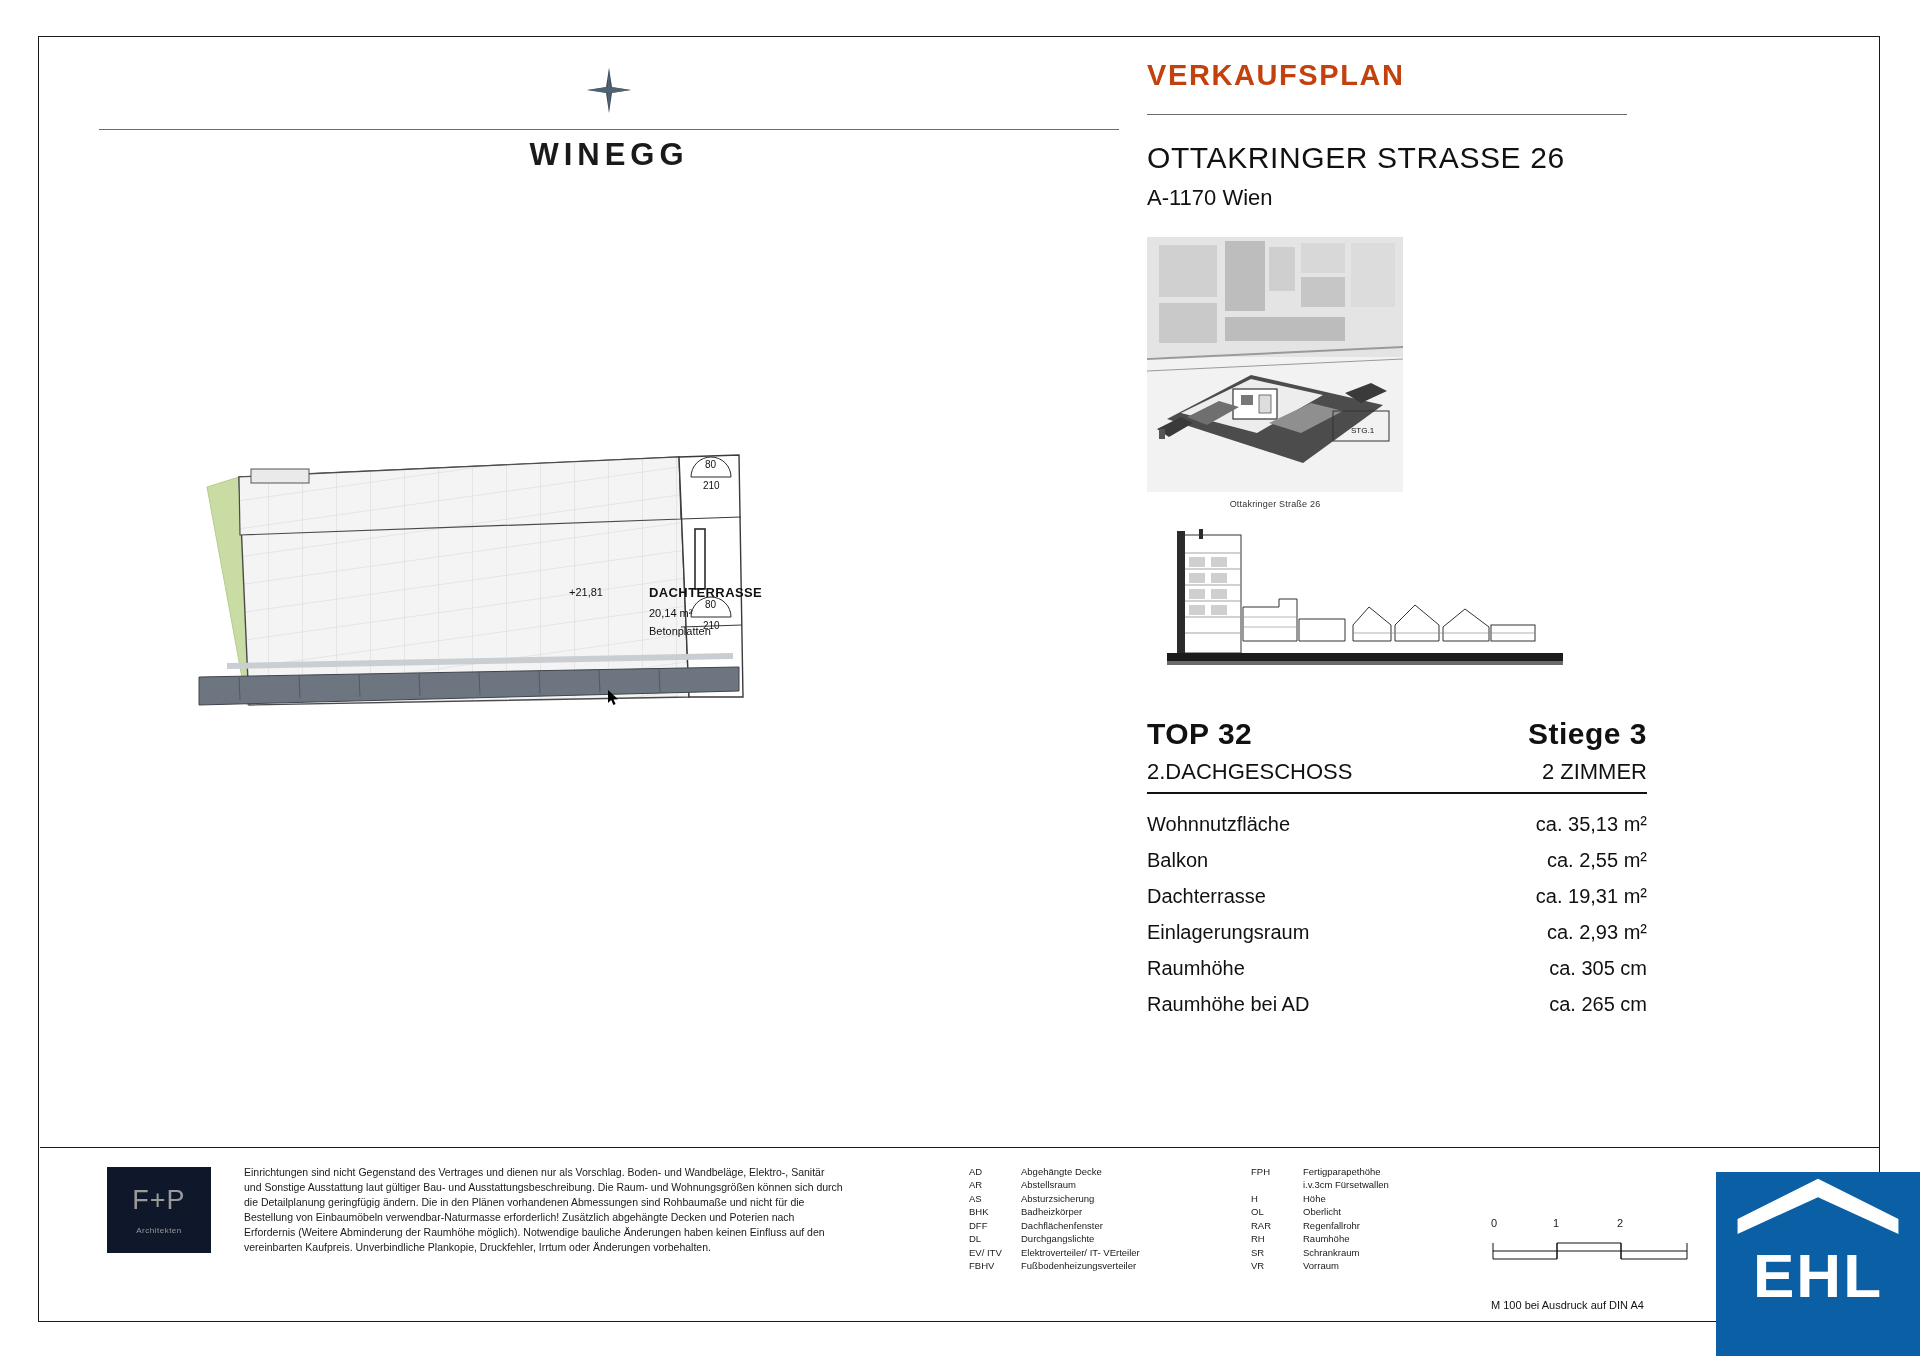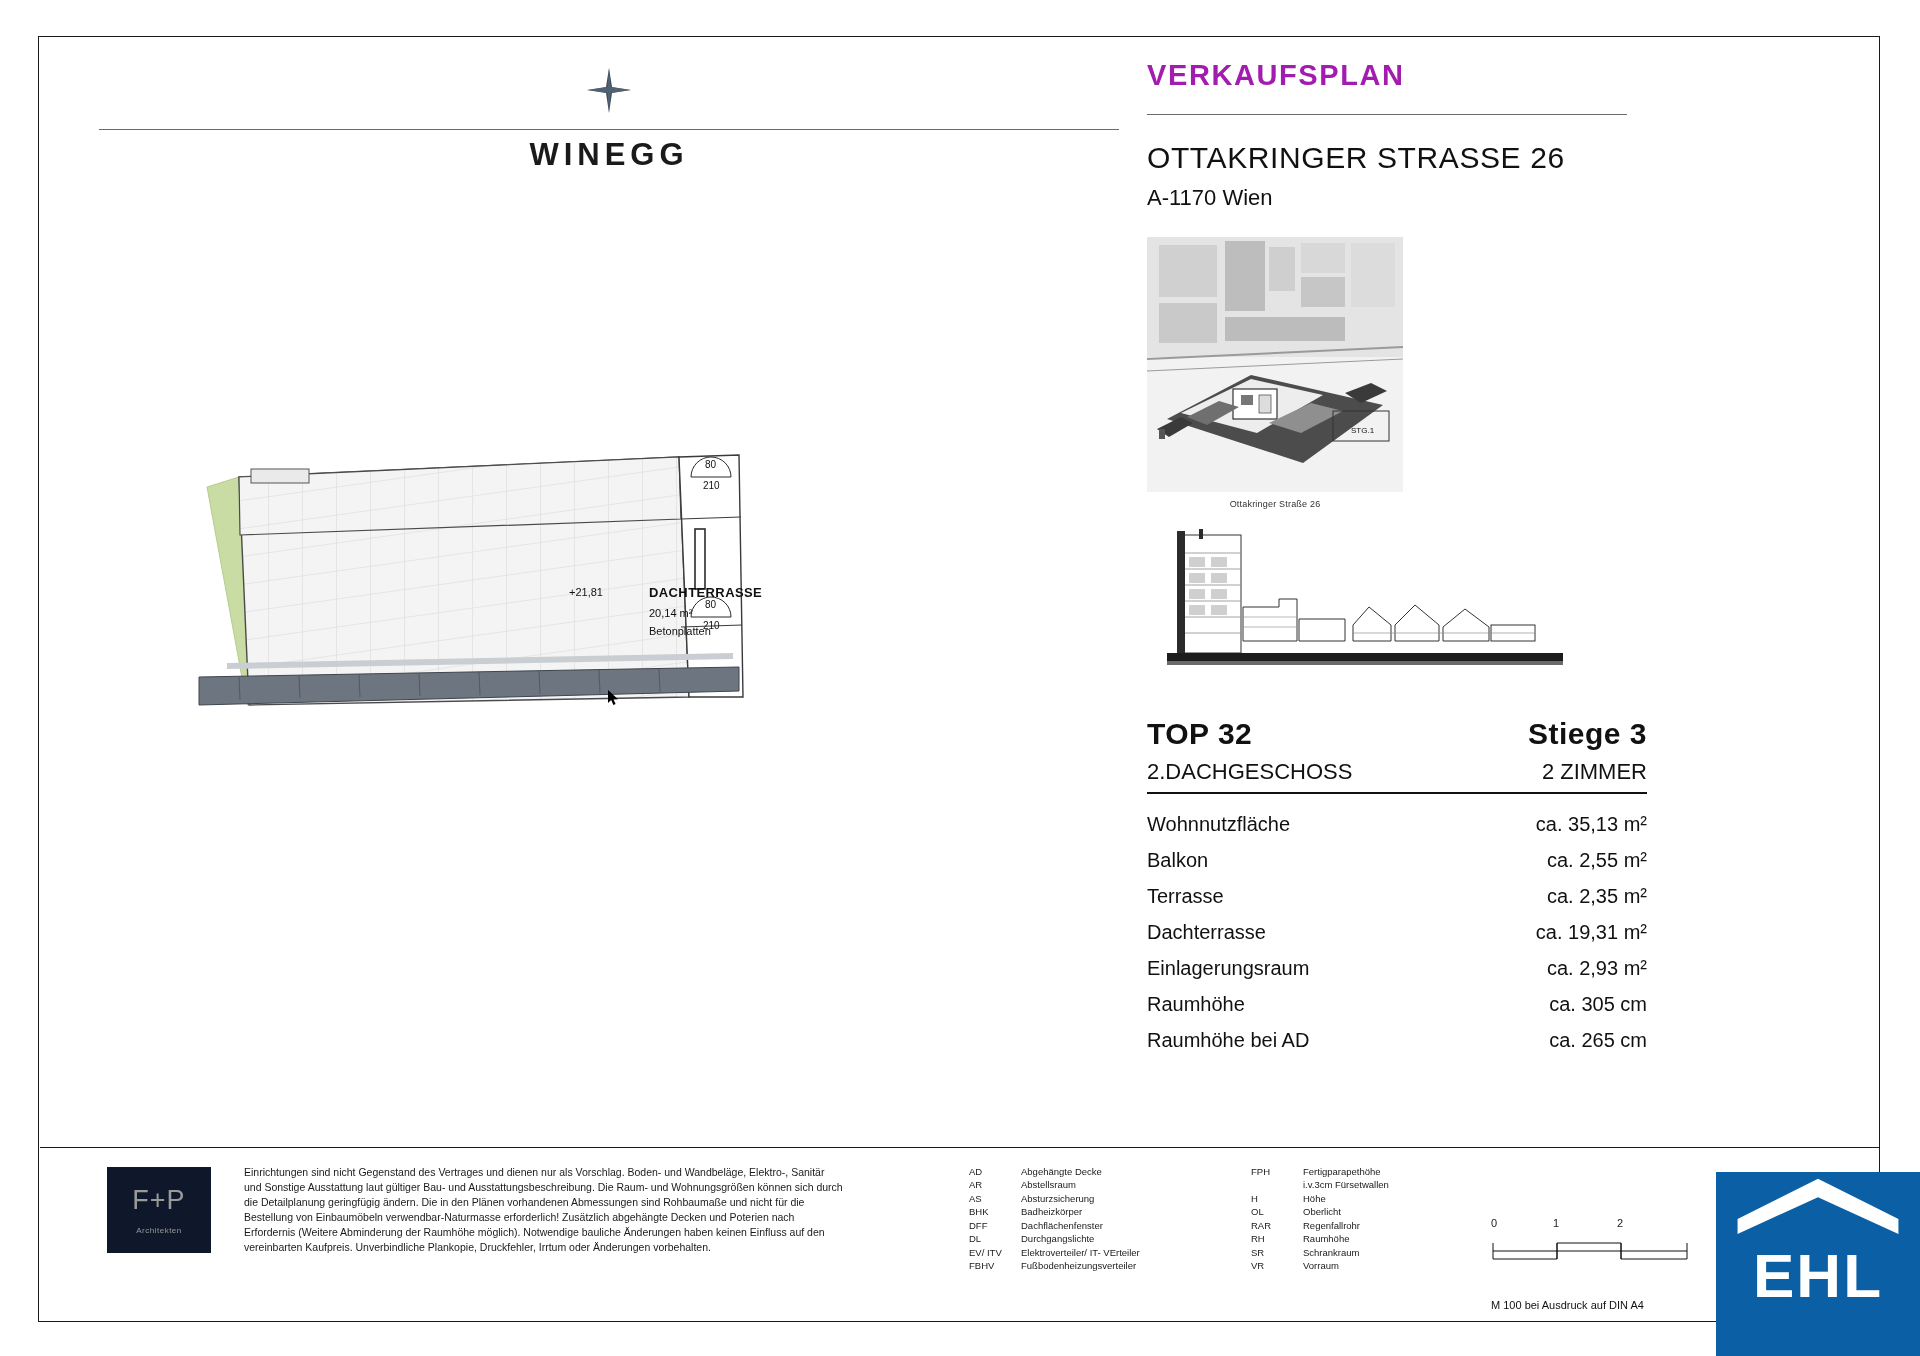--- a/index.html
+++ b/index.html
@@ -29,21 +29,21 @@
   .logo-text{
     font-size:31px;font-weight:bold;letter-spacing:5px;color:#1a1a1a;
   }
   .hdr-rule{
     position:absolute;left:60px;top:92px;width:1020px;height:1px;background:#6b6b6b;
   }
   .right-col{
     position:absolute;left:1108px;top:22px;width:700px;
   }
   .verkaufsplan{
-    font-size:29px;font-weight:bold;letter-spacing:1.6px;color:#a21caf;
+    font-size:29px;font-weight:bold;letter-spacing:1.6px;color:#c2410c;
   }
   .right-rule{
     width:480px;height:1px;background:#6b6b6b;margin-top:22px;
   }
   .addr1{
     font-size:30px;letter-spacing:0.6px;margin-top:26px;color:#111;
   }
   .addr2{
     font-size:22px;margin-top:10px;color:#111;
   }
@@ -262,24 +262,20 @@
     <div class="info-rows">
       <div class="info-row">
         <span class="k">Wohnnutzfläche</span>
         <span class="v">ca. 35,13 m²</span>
       </div>
       <div class="info-row">
         <span class="k">Balkon</span>
         <span class="v">ca. 2,55 m²</span>
       </div>
       <div class="info-row">
-        <span class="k">Terrasse</span>
-        <span class="v">ca. 2,35 m²</span>
-      </div>
-      <div class="info-row">
         <span class="k">Dachterrasse</span>
         <span class="v">ca. 19,31 m²</span>
       </div>
       <div class="info-row">
         <span class="k">Einlagerungsraum</span>
         <span class="v">ca. 2,93 m²</span>
       </div>
       <div class="info-row">
         <span class="k">Raumhöhe</span>
         <span class="v">ca. 305 cm</span>

